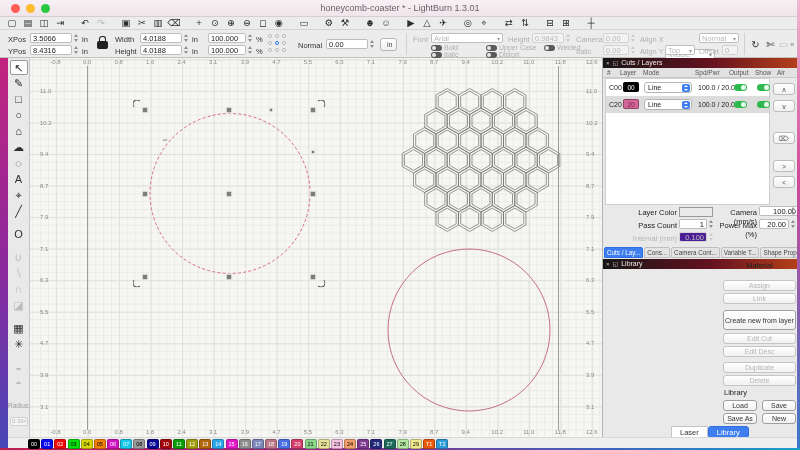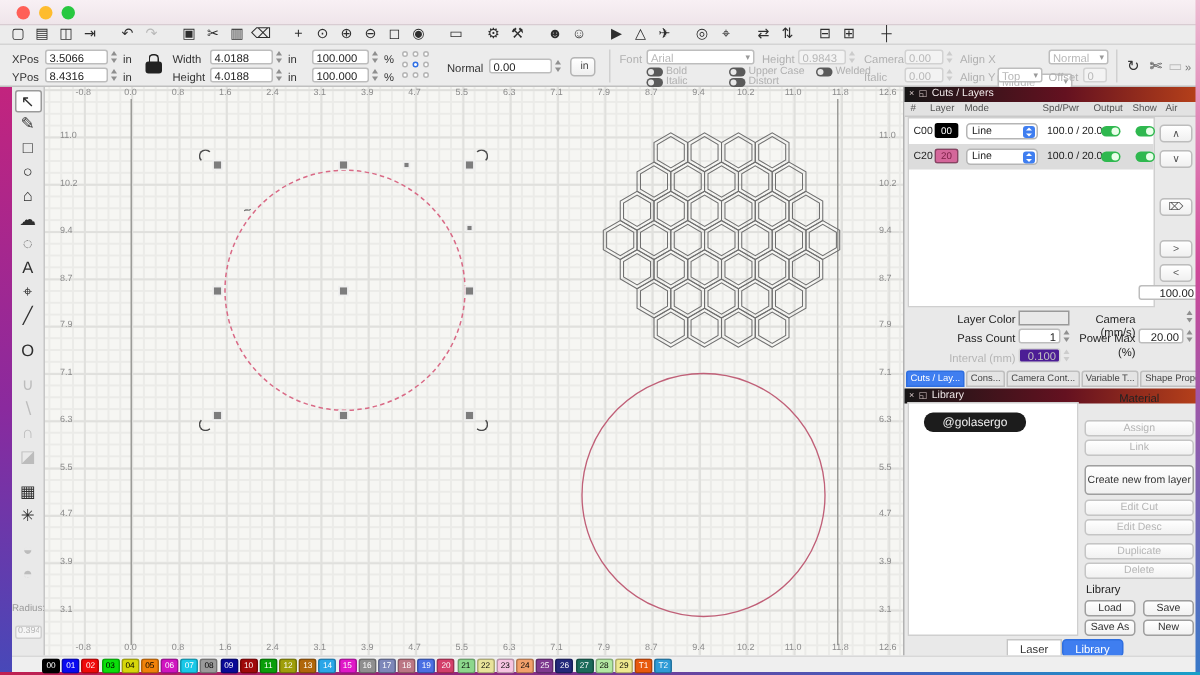--- a/index.html
+++ b/index.html
@@ -152,20 +152,21 @@
 </style>
 </head>
 <body>
 
 <div id="window">
 
   <div class="titlebar">
     <span class="tl r"></span>
     <span class="tl y"></span>
     <span class="tl g"></span>
+    <div class="wtitle">honeycomb-coaster * - LightBurn 1.3.01</div>
   </div>
 
   <div class="iconbar">
 
   <button class="tbico" style="--i: 0;"><span>▢</span></button>
       <button class="tbico" style="--i: 1;"><span>▤</span></button>
       <button class="tbico" style="--i: 2;"><span>◫</span></button>
       <button class="tbico" style="--i: 3;"><span>⇥</span></button>
       <button class="tbico gap" style="--i: 4;"><span>↶</span></button>
       <button class="tbico disabled" style="--i: 5;"><span>↷</span></button>
@@ -528,21 +529,21 @@
         </div>
       </div>
     <button class="pbtn" style="top:25px">∧</button>
     <button class="pbtn" style="top:42px">∨</button>
     <button class="pbtn" style="top:74px">⌦</button>
     <button class="pbtn" style="top:102px">&gt;</button>
     <button class="pbtn" style="top:118px">&lt;</button>
     <span class="setlbl" style="left:4px;top:150px;width:70px">Layer Color</span>
     <span class="swatch"></span>
     <span class="setlbl" style="left:104px;top:150px;width:50px">Camera (mm/s)</span>
-    <input class="pfld" style="left: 156px; top: 132px; width: 40px; text-align: right;" value="100.00">
+    <input class="pfld" style="left: 156px; top: 148px; width: 40px; text-align: right;" value="100.00">
     <span class="spin" style="left:187px;top:148px"></span>
     <span class="setlbl" style="left:4px;top:163px;width:70px">Pass Count</span>
     <input class="pfld" style="left: 76px; top: 161px; width: 28px;" value="1">
     <span class="spin" style="left:105px;top:161px"></span>
     <span class="setlbl" style="left:104px;top:163px;width:50px">Power Max (%)</span>
     <input class="pfld" style="left: 156px; top: 161px; width: 30px;" value="20.00">
     <span class="spin" style="left:187px;top:161px"></span>
     <span class="setlbl dis" style="left:4px;top:176px;width:70px">Interval (mm)</span>
     <input class="pfld dis" style="left: 76px; top: 174px; width: 28px;" value="0.100">
     <span class="spin dis" style="left:105px;top:174px"></span>
@@ -551,23 +552,20 @@
     <span class="ptab active" style="--i: 0;">Cuts / Lay...</span>
         <span class="ptab" style="--i: 1;">Cons...</span>
         <span class="ptab" style="--i: 2;">Camera Cont...</span>
         <span class="ptab" style="--i: 3;">Variable T...</span>
         <span class="ptab" style="--i: 4;">Shape Properti...</span>
       </div>
     <div class="phdr" style="top:201px">
       <span class="hic">×</span><span class="hic">◱</span><span>Library</span>
     </div>
     <div class="matlbl">Material</div>
-    <div class="liblist">
-      <div class="libpill">@golasergo</div>
-    </div>
     <button class="lbtn" style="top:222px">Assign</button>
     <button class="lbtn" style="top:235px">Link</button>
     <button class="lbtn en two" style="top:252px">Create new from layer</button>
     <button class="lbtn" style="top:275px">Edit Cut</button>
     <button class="lbtn" style="top:288px">Edit Desc</button>
     <button class="lbtn" style="top:304px">Duplicate</button>
     <button class="lbtn" style="top:317px">Delete</button>
     <span class="liblbl">Library</span>
     <button class="lbtn en half" style="top:342px">Load</button>
     <button class="lbtn en half2" style="top:342px">Save</button>

